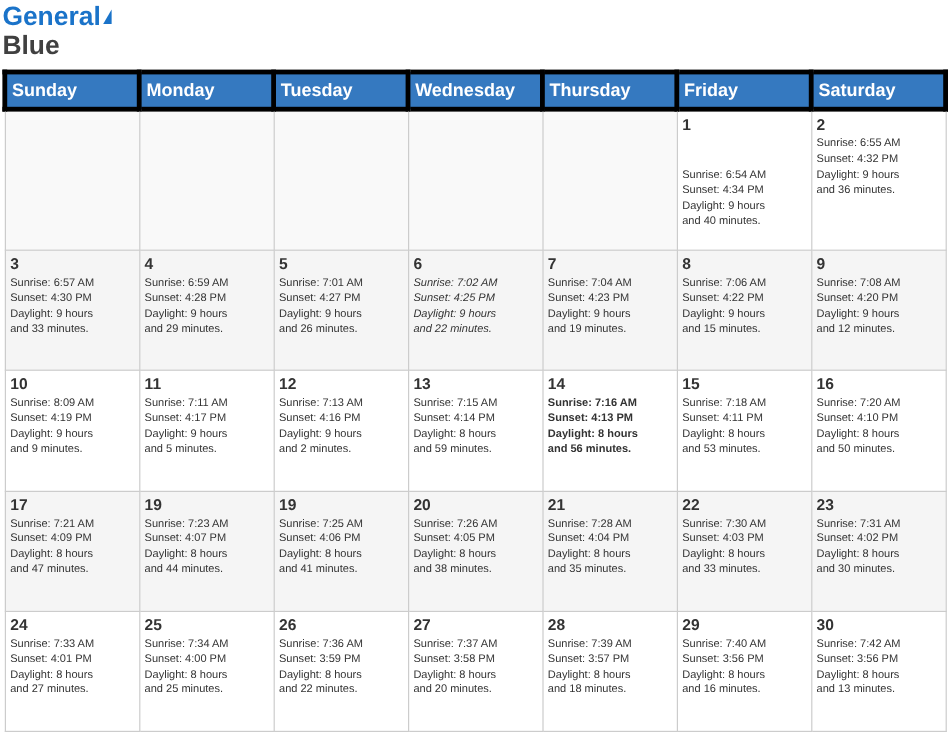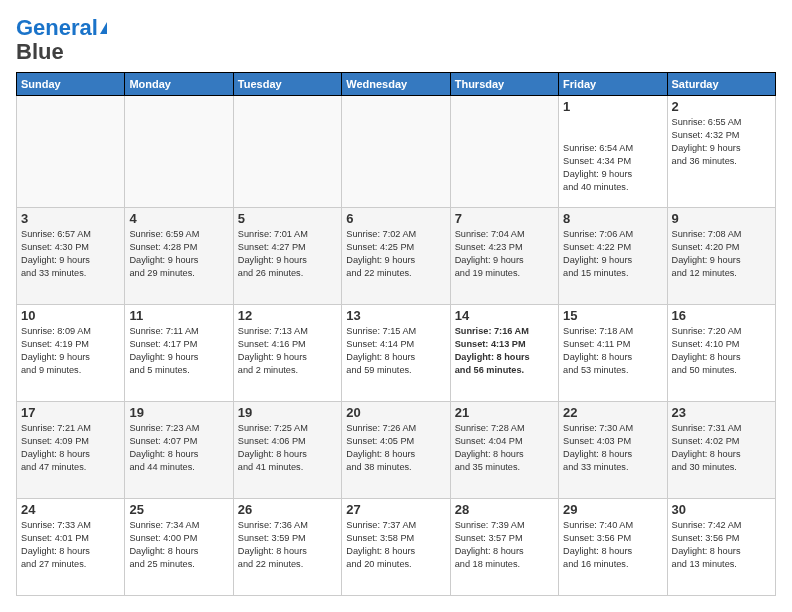--- a/index.html
+++ b/index.html
@@ -6,21 +6,21 @@
     body {
       font-family: Arial, sans-serif;
       background: #fff;
       width: 792px;
       height: 612px;
       overflow: hidden;
     }
     .page {
       width: 792px;
       height: 612px;
-      padding: 16px;
+      padding: 2px;
       display: flex;
       flex-direction: column;
     }
     .header {
       display: flex;
       justify-content: space-between;
       align-items: flex-start;
       margin-bottom: 8px;
     }
     .logo {
@@ -61,25 +61,25 @@
     }
     .calendar {
       flex: 1;
       border-collapse: collapse;
       width: 100%;
       table-layout: fixed;
     }
     .calendar th {
       background: #3579c0;
       color: #fff;
-      font-size: 11px;
+      font-size: 15px;
       font-weight: bold;
       padding: 5px 4px;
       text-align: left;
-      border: 1px solid #000000;
+      border: 4px solid #000000;
     }
     .calendar td {
       border: 1px solid #ccc;
       vertical-align: top;
       padding: 3px 4px;
       font-size: 9.5px;
       color: #333;
       height: 88px;
       background: #fff;
     }
@@ -171,21 +171,21 @@
           </td>
           <td>
             <span class="day-num">5</span>
             <div class="day-info" style="white-space: pre-line;">Sunrise: 7:01 AM
 Sunset: 4:27 PM
 Daylight: 9 hours
 and 26 minutes.</div>
           </td>
           <td>
             <span class="day-num">6</span>
-            <div class="day-info" style="white-space: pre-line;">Sunrise: 7:02 AM
+            <div class="day-info" style="white-space: pre-line; font-style: italic;">Sunrise: 7:02 AM
 Sunset: 4:25 PM
 Daylight: 9 hours
 and 22 minutes.</div>
           </td>
           <td>
             <span class="day-num">7</span>
             <div class="day-info" style="white-space: pre-line;">Sunrise: 7:04 AM
 Sunset: 4:23 PM
 Daylight: 9 hours
 and 19 minutes.</div>

